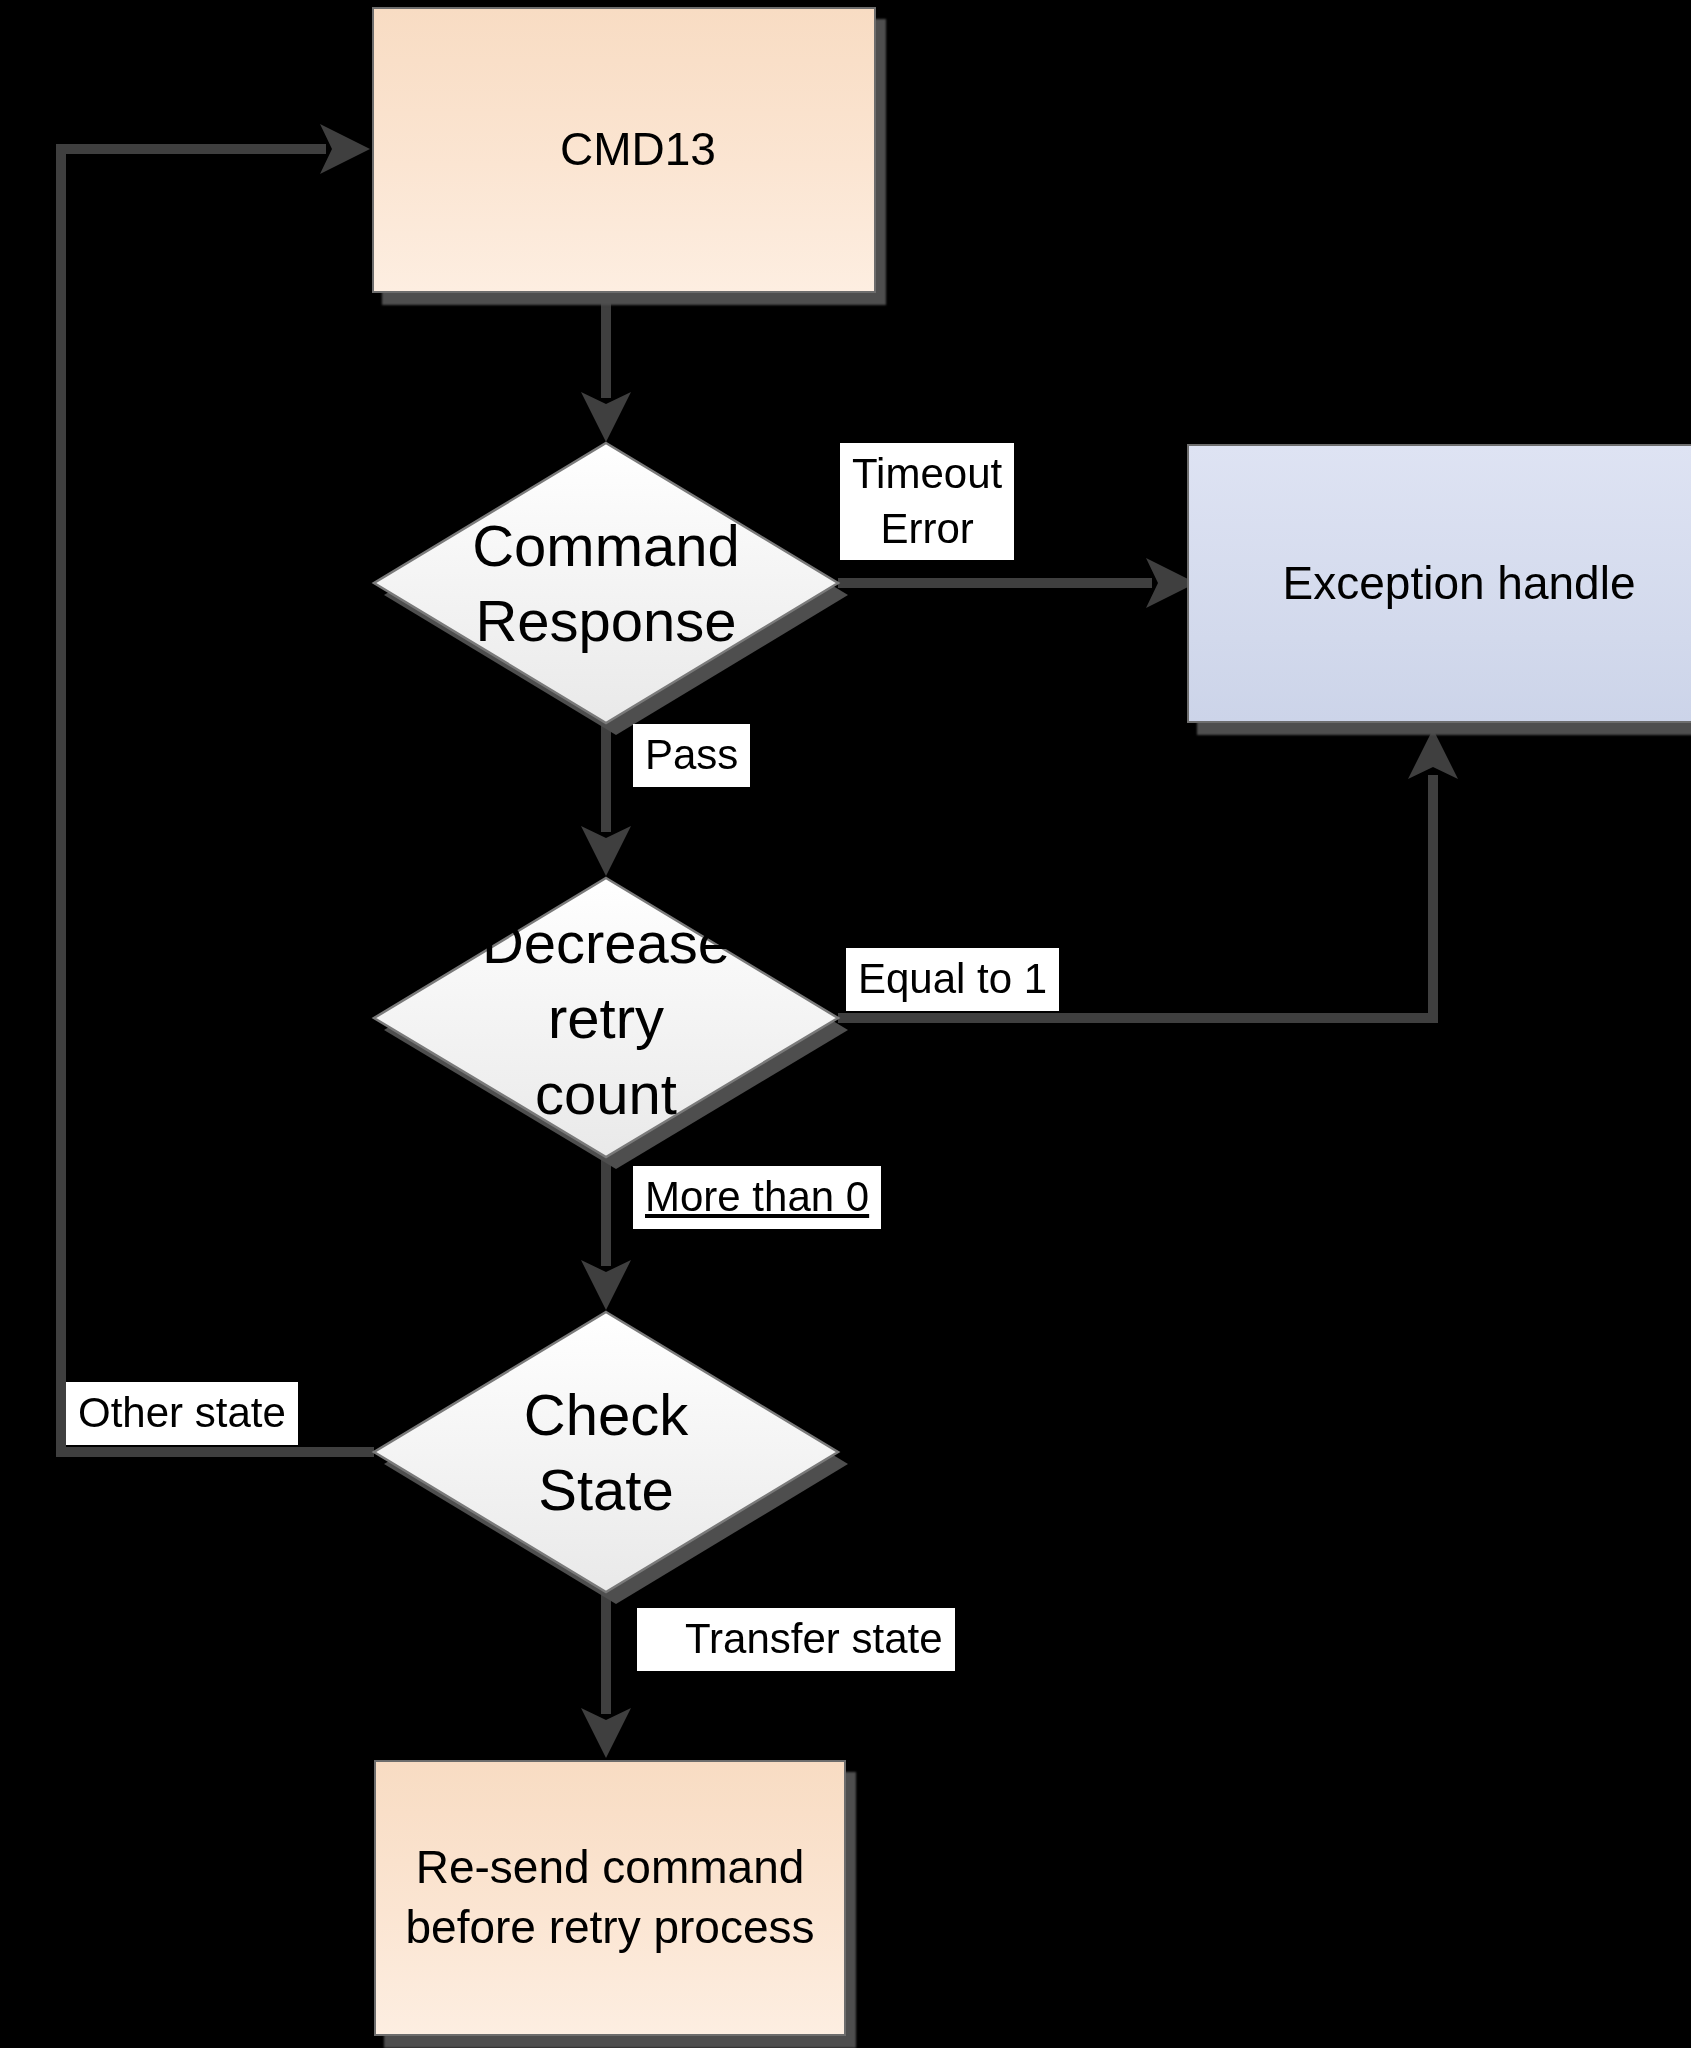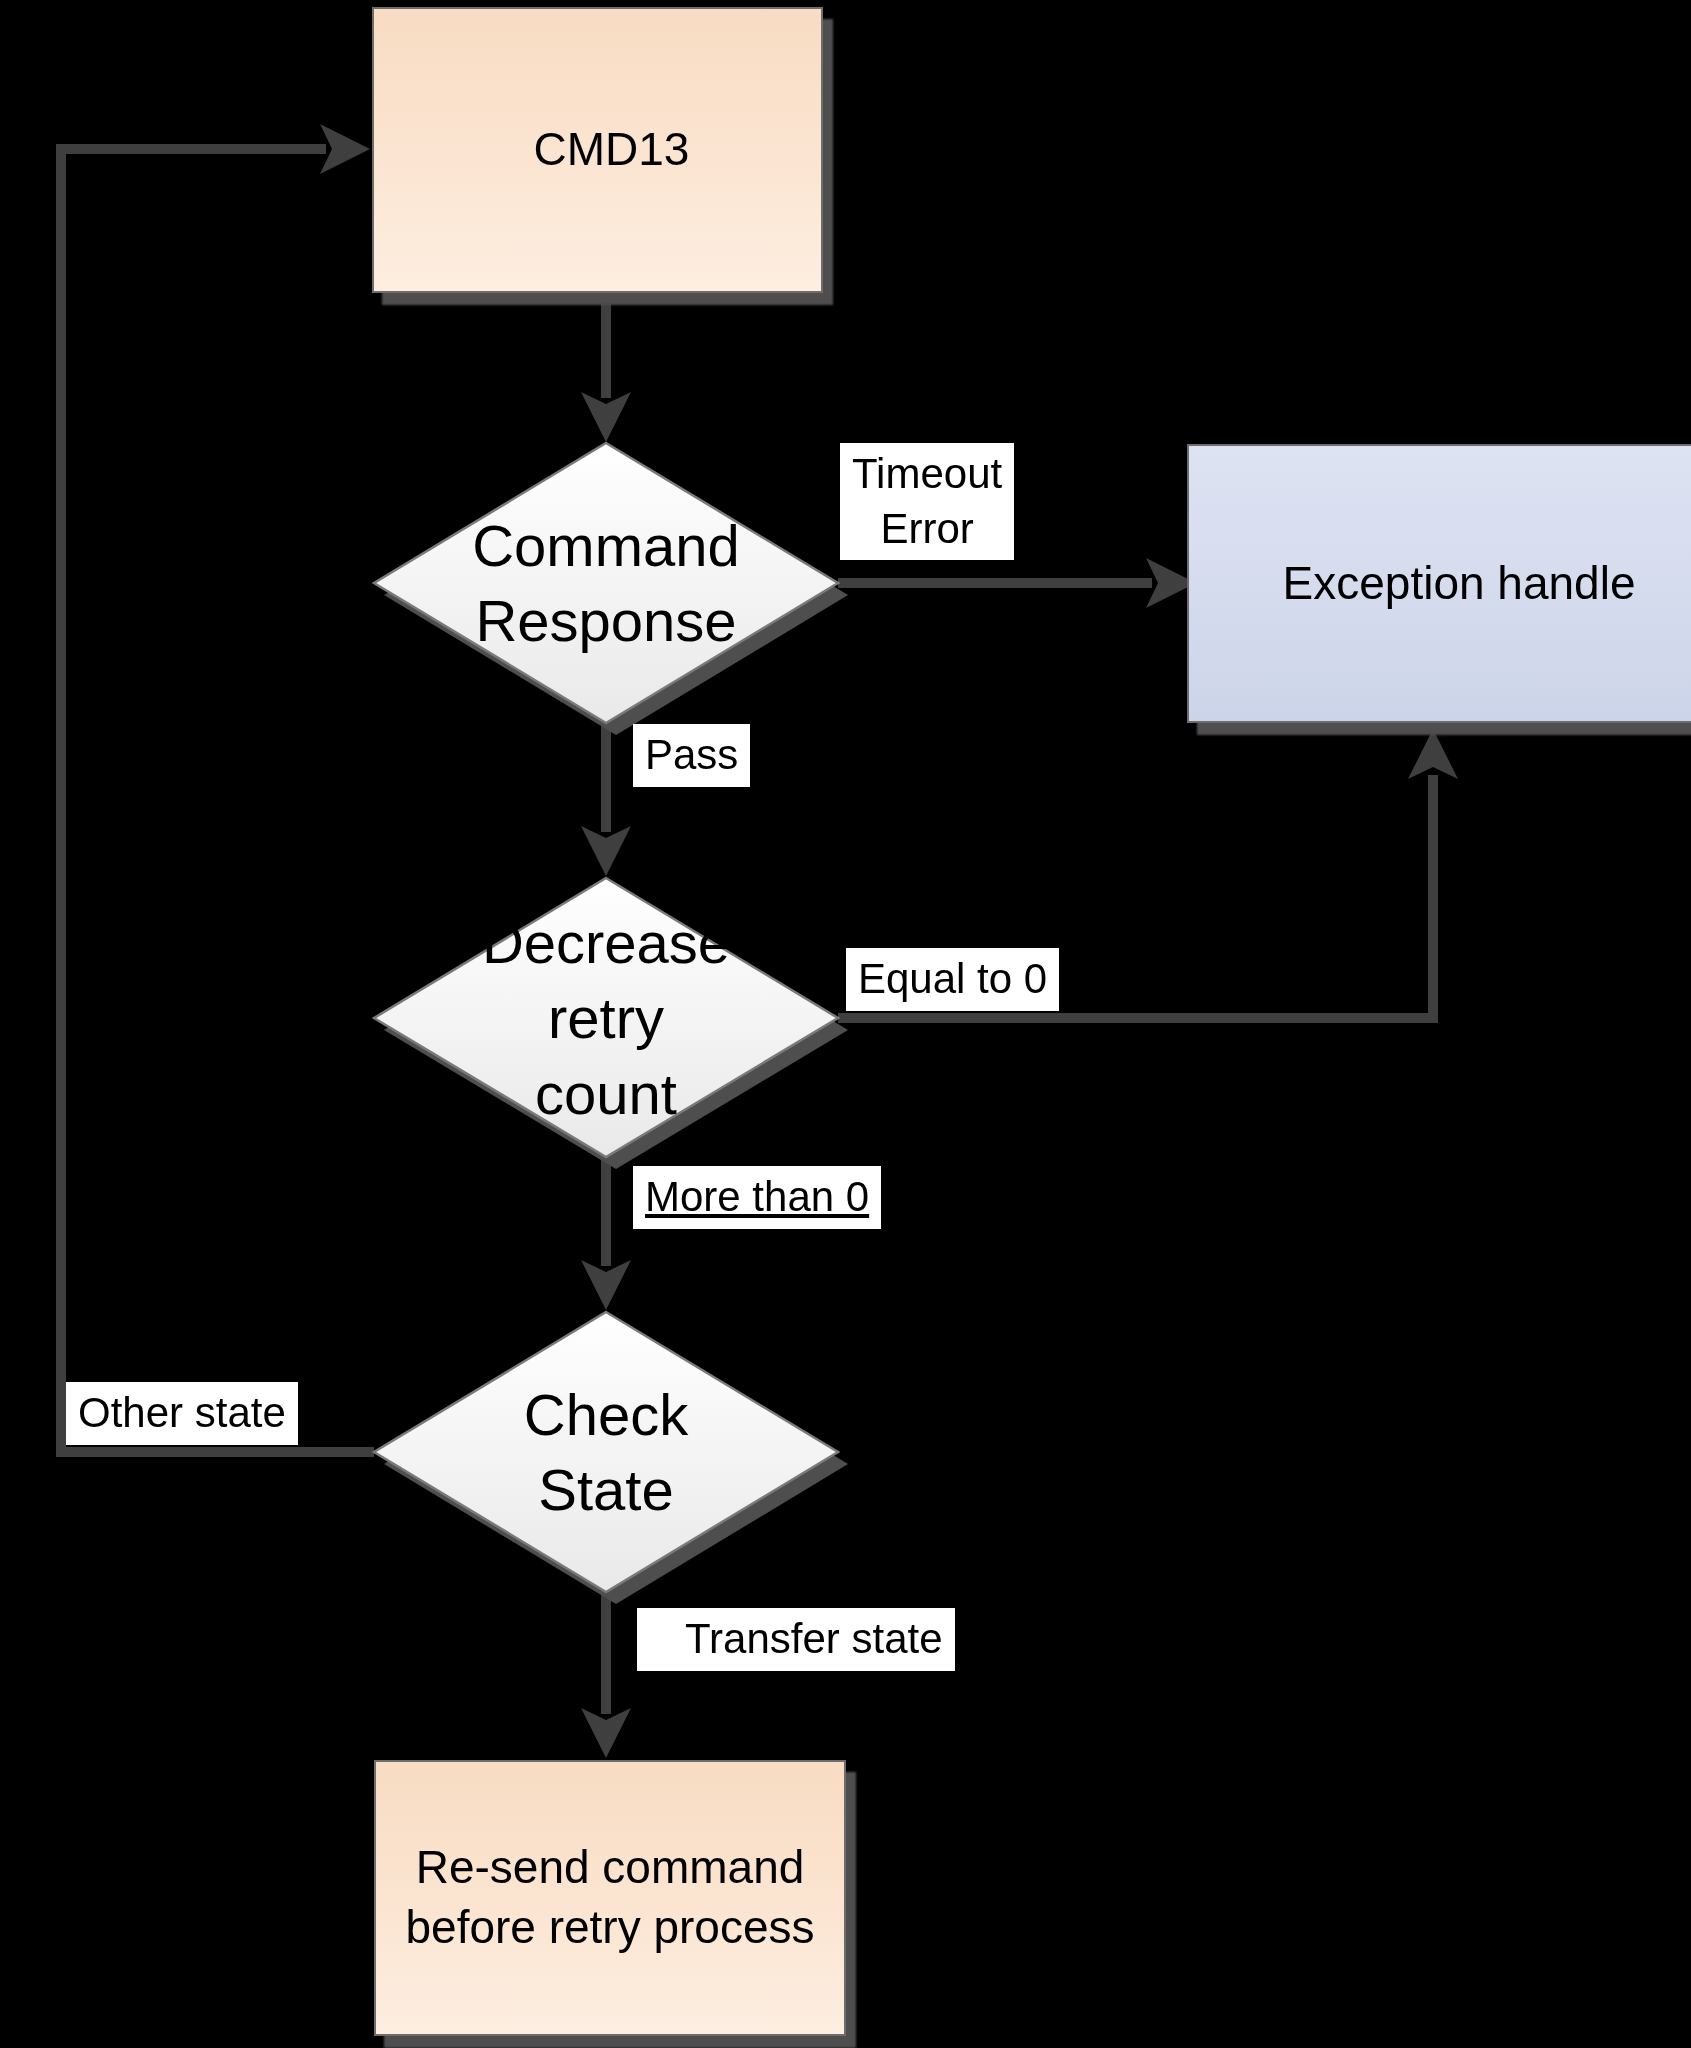--- a/index.html
+++ b/index.html
@@ -103,21 +103,21 @@
     <polygon points="616,455 848,595 616,735 384,595" fill="#4e4e4e"></polygon>
     <polygon points="606,443 838,583 606,723 374,583" fill="url(#diamondGrad)" stroke="#7a7a7a" stroke-width="2.5"></polygon>
 
     <polygon points="616,890 848,1030 616,1169 384,1030" fill="#4e4e4e"></polygon>
     <polygon points="606,878 838,1018 606,1157 374,1018" fill="url(#diamondGrad)" stroke="#7a7a7a" stroke-width="2.5"></polygon>
 
     <polygon points="616,1324 848,1464 616,1604 384,1464" fill="#4e4e4e"></polygon>
     <polygon points="606,1312 838,1452 606,1592 374,1452" fill="url(#diamondGrad)" stroke="#7a7a7a" stroke-width="2.5"></polygon>
   </svg>
 
-  <div class="node-rect peach" style="left:372px; top:7px; width:451px; height:286px;padding-left:28px;">
+  <div class="node-rect peach" style="left:372px; top:7px; width:504px; height:286px;padding-left:28px;">
     <span>CMD13</span>
   </div>
 
   <div class="node-rect lavender" style="left:1143px; top:444px; width:544px; height:279px;margin-left:44px;">
     <span>Exception handle</span>
   </div>
 
   <div class="node-rect peach" style="left:374px; top:1760px; width:472px; height:276px;">
     <span>Re-send command
 before retry process</span>
@@ -130,21 +130,21 @@
 count</div>
 
   <div class="diamond-text" style="left:416px; top:1357px; width:380px; height:190px;">Check
 State</div>
 
   <div class="edge-label" style="left:840px; top:443px;">Timeout
 Error</div>
 
   <div class="edge-label" style="left:633px; top:724px;">Pass</div>
 
-  <div class="edge-label" style="left:846px; top:948px;">Equal to 0</div>
+  <div class="edge-label" style="left:846px; top:948px;">Equal to 1</div>
 
   <div class="edge-label" style="left:633px; top:1166px;text-decoration:underline;">More than 0</div>
 
   <div class="edge-label" style="left:66px; top:1382px;">Other state</div>
 
   <div class="edge-label" style="left:637px; top:1608px;padding-left:48px;">Transfer state</div>
 
 </div>
 
 </body></html>

